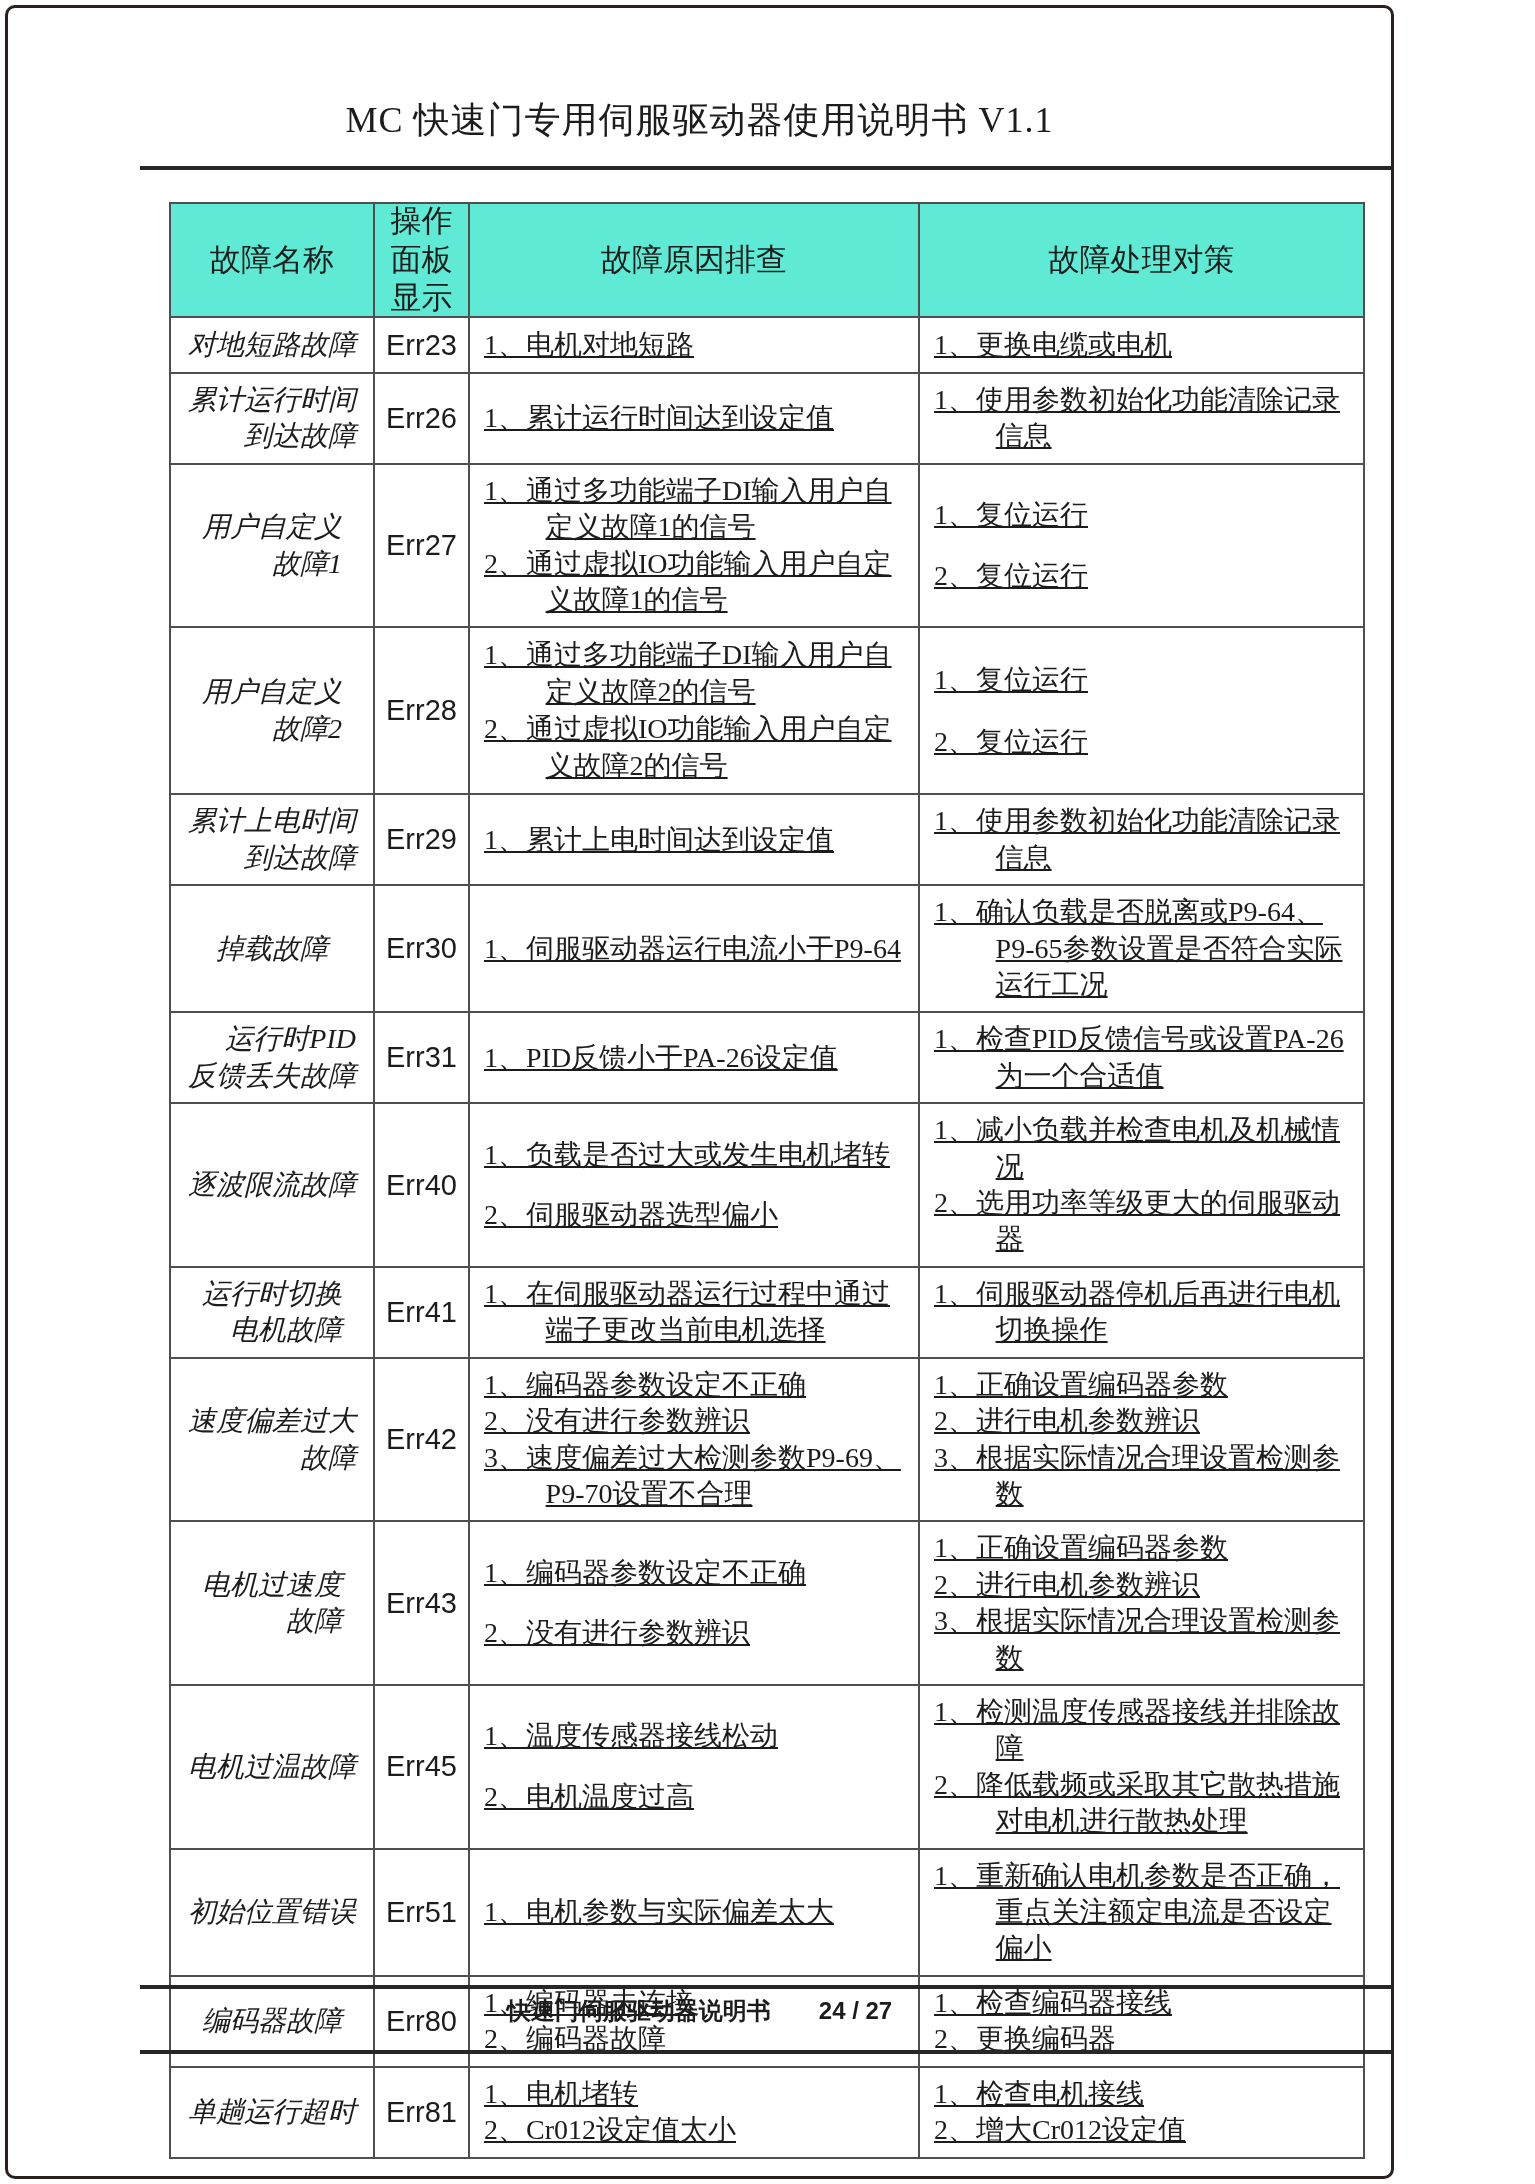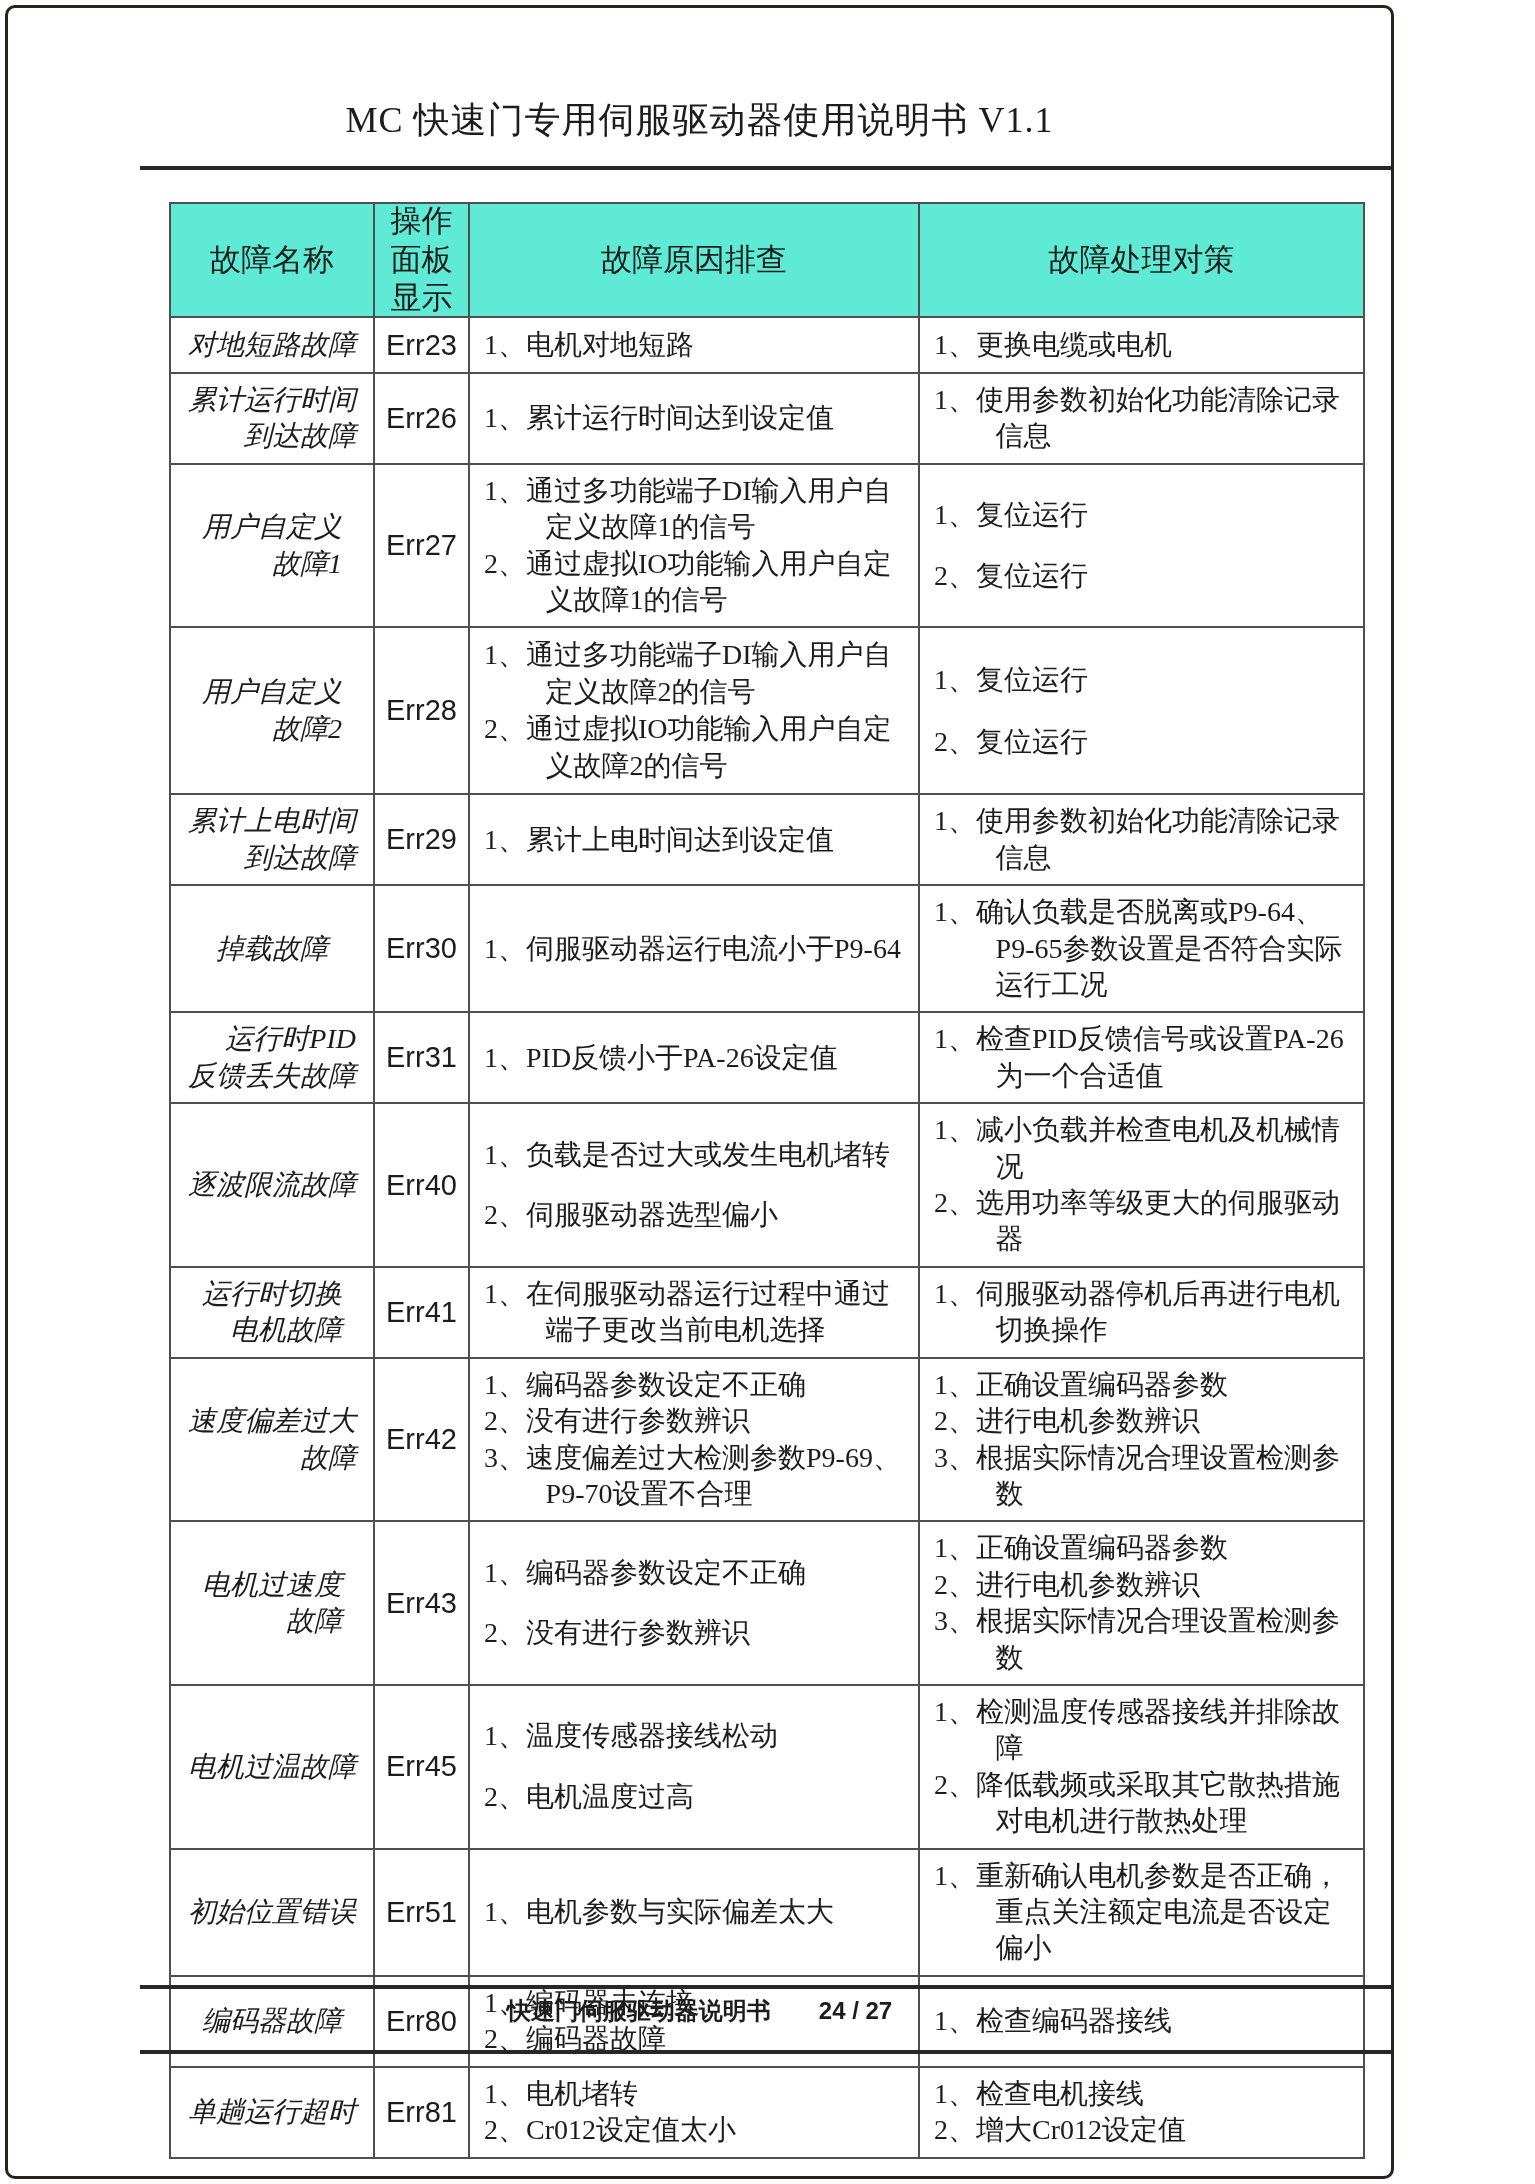--- a/index.html
+++ b/index.html
@@ -70,20 +70,21 @@
     font-style:italic;
   }
   .cell.code{
     align-items:center;justify-content:center;
     font-family:"Liberation Sans", sans-serif;
     font-size:29px;
   }
   .cell.list{
     align-items:stretch;
     padding:8px 12px 8px 14px;
+    text-decoration:underline;
   }
   .item{
     line-height:1.3;
     padding-left:2.2em;
     text-indent:-2.2em;
   }
   .footer{
     position:absolute;top:1995px;left:0;width:100%;
     text-align:center;
     font-size:24px;font-weight:bold;
@@ -279,20 +280,21 @@
 
     <div style="display:contents">
       <div class="cell name">编码器故障</div>
       <div class="cell code">Err80</div>
       <div class="cell list cause">
           <div class="item">1、编码器未连接</div>
           <div class="item">2、编码器故障</div>
         </div>
       <div class="cell list action">
           <div class="item">1、检查编码器接线</div>
+          <div class="item">2、更换编码器</div>
         </div>
     </div>
 
     <div style="display:contents">
       <div class="cell name">单趟运行超时</div>
       <div class="cell code">Err81</div>
       <div class="cell list cause">
           <div class="item">1、电机堵转</div>
           <div class="item">2、Cr012设定值太小</div>
         </div>

